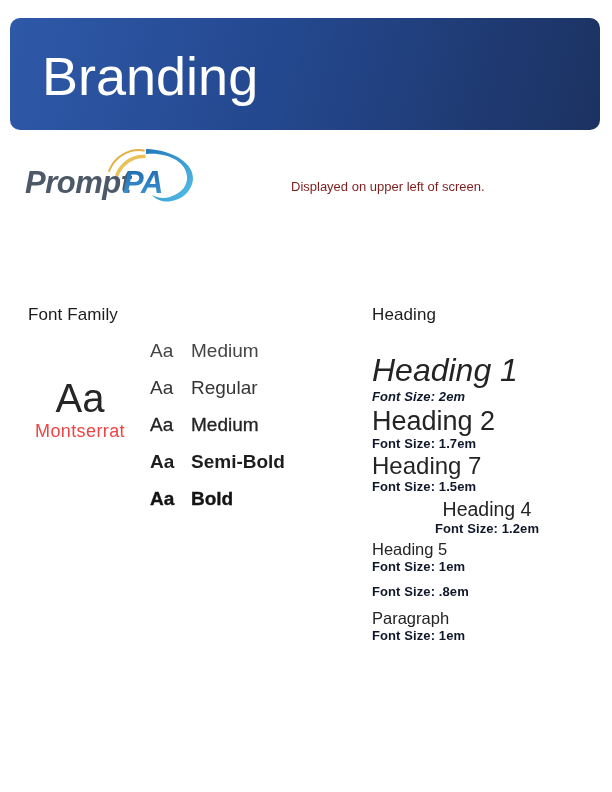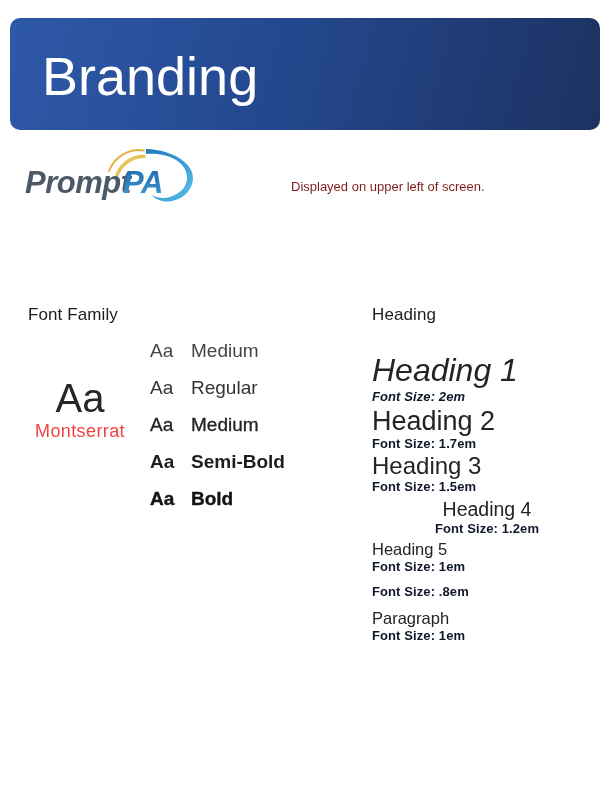--- a/index.html
+++ b/index.html
@@ -120,21 +120,21 @@
 
     <div class="hblock hb0">
       <div class="htext">Heading 1</div>
       <div class="hsize">Font Size: 2em</div>
     </div>
     <div class="hblock hb1">
       <div class="htext">Heading 2</div>
       <div class="hsize">Font Size: 1.7em</div>
     </div>
     <div class="hblock hb2">
-      <div class="htext">Heading 3</div>
+      <div class="htext">Heading 7</div>
       <div class="hsize">Font Size: 1.5em</div>
     </div>
     <div class="hblock hb3">
       <div class="htext">Heading 4</div>
       <div class="hsize">Font Size: 1.2em</div>
     </div>
     <div class="hblock hb4">
       <div class="htext">Heading 5</div>
       <div class="hsize">Font Size: 1em</div>
     </div>

